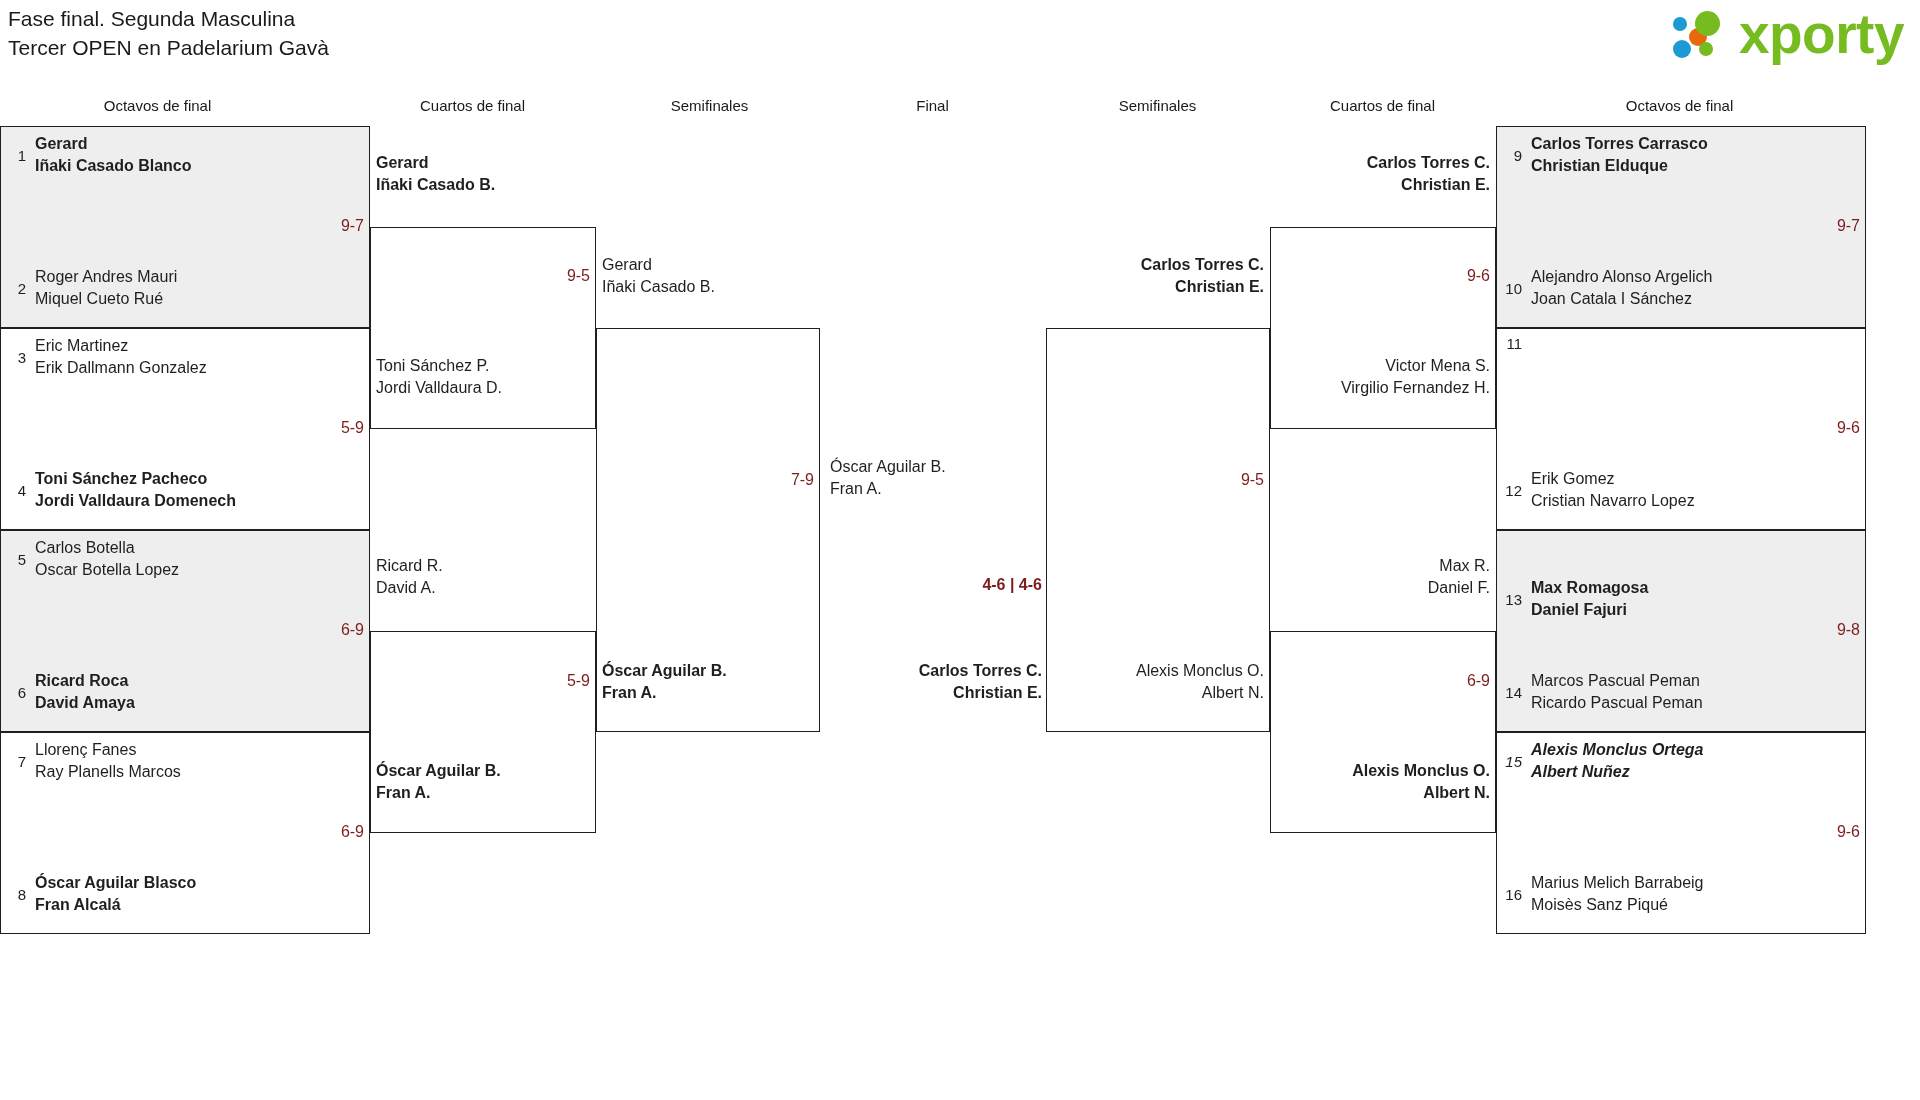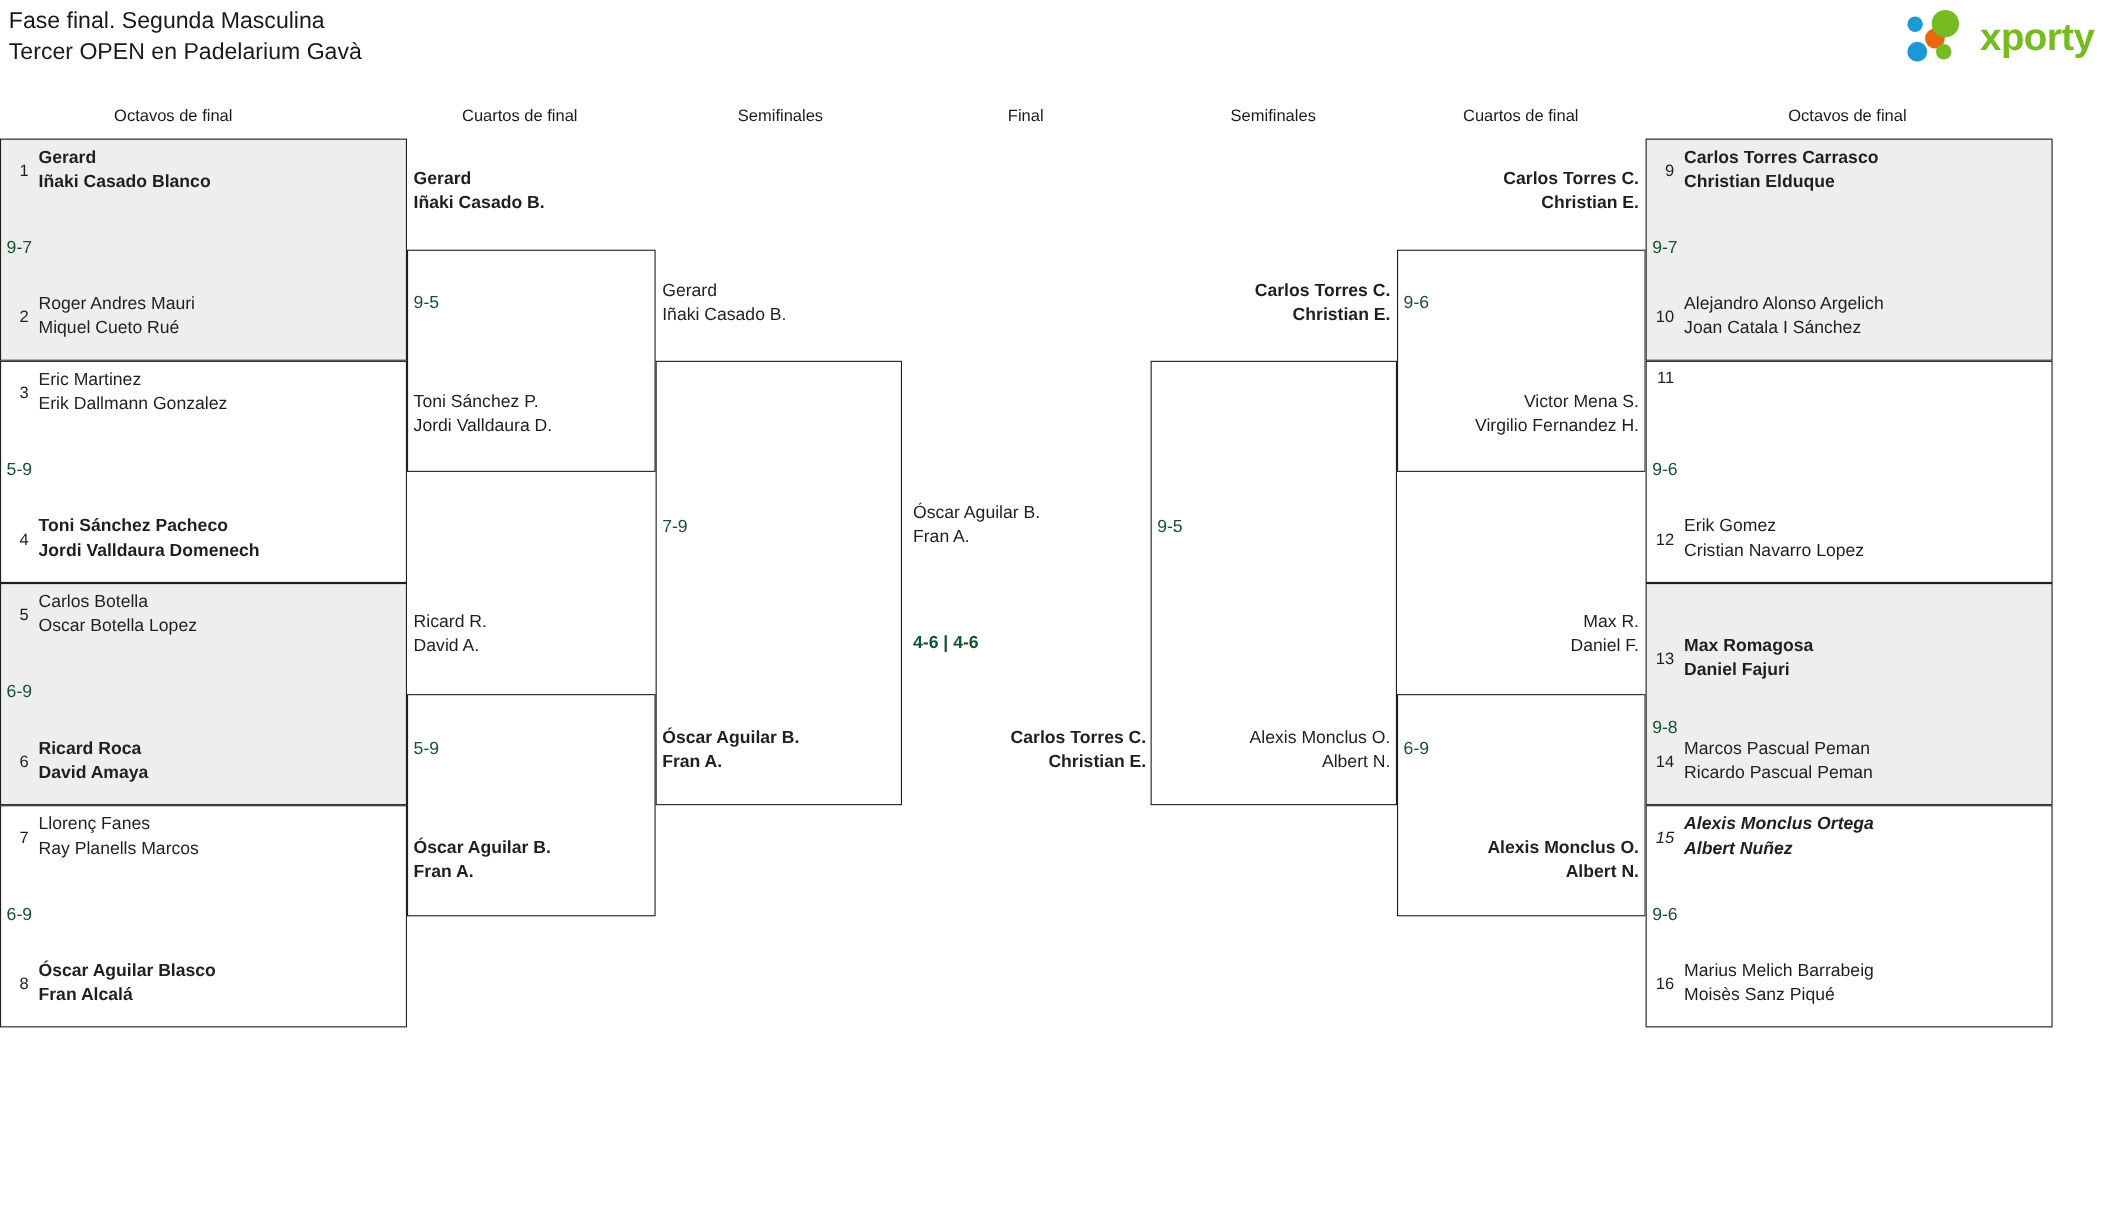--- a/index.html
+++ b/index.html
@@ -13,21 +13,21 @@
   }
   #root { position: relative; width: 1920px; height: 1100px; }
 
   
   .title-block { position: absolute; left: 8px; top: 4px; }
   .title-line { font-size: 21px; line-height: 29px; color: #1a1a1a; font-weight: 400; }
 
   .logo { position: absolute; right: 16px; top: 7px; display: flex; align-items: center; gap: 8px; }
   .logo-dots { position: relative; width: 58px; height: 52px; }
   .dot { position: absolute; border-radius: 50%; }
-  .logo-word { font-size: 35px; font-weight: 700; letter-spacing: -0.5px; line-height: 1; }
+  .logo-word { font-size: 55px; font-weight: 700; letter-spacing: -0.5px; line-height: 1; }
 
   
   .round-head {
     position: absolute; top: 97px; text-align: center;
     font-size: 15px; color: #1a1a1a; font-weight: 400; white-space: nowrap;
   }
 
   
   .cell {
     position: absolute;
@@ -36,22 +36,22 @@
   }
   .cell.shaded { background: #eeeeee; }
 
   .seedwrap { position: absolute; display: flex; align-items: center; gap: 9px; }
   .seed { font-size: 15px; color: #1f1f1f; width: 20px; text-align: right; flex: 0 0 20px; }
   .names { font-size: 16px; line-height: 22px; color: #1f1f1f; white-space: nowrap; }
   .names.win { font-weight: 700; }
   .names.right { text-align: right; }
 
   .score {
-    position: absolute; font-size: 16px; color: #14532d;
-    text-align: left; white-space: nowrap;
+    position: absolute; font-size: 16px; color: #7f1d1d;
+    text-align: right; white-space: nowrap;
   }
 
   
   .conn { position: absolute; border: 1px solid #1f1f1f; background: transparent; }
 </style>
 </head>
 <body>
 
 <div id="root">
 
@@ -261,21 +261,21 @@
     </span>
   </div>
 
   <div class="seedwrap" style="left:1502px; top:537px;margin-top:40px;">
     <span class="seed">13</span>
     <span class="names win">
       <span>Max Romagosa</span><br>
       <span>Daniel Fajuri</span>
     </span>
   </div>
-  <div class="score" style="left:1502px; top:621px; width:358px;margin-top:32px;">9-8</div>
+  <div class="score" style="left:1502px; top:621px; width:358px;">9-8</div>
   <div class="seedwrap" style="left:1502px; top:670px;">
     <span class="seed">14</span>
     <span class="names">
       <span>Marcos Pascual Peman</span><br>
       <span>Ricardo Pascual Peman</span>
     </span>
   </div>
 
   <div class="seedwrap" style="left:1502px; top:739px;font-style:italic;">
     <span class="seed">15</span>

